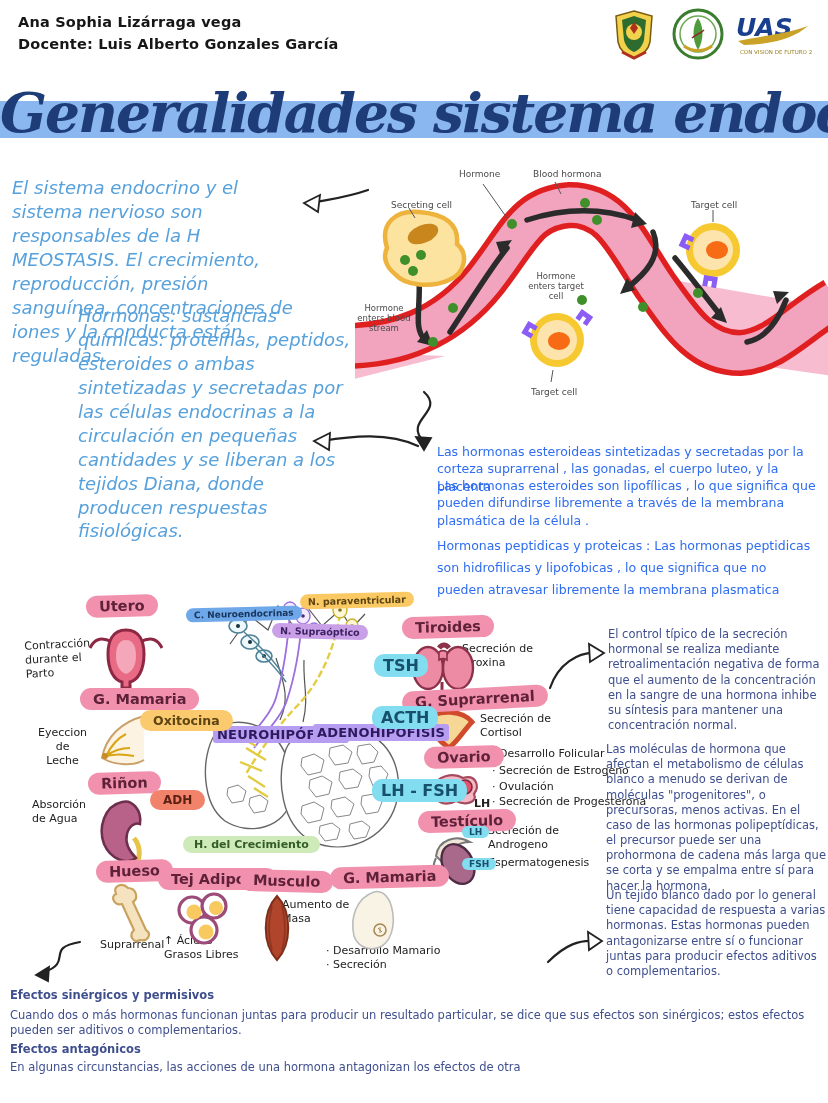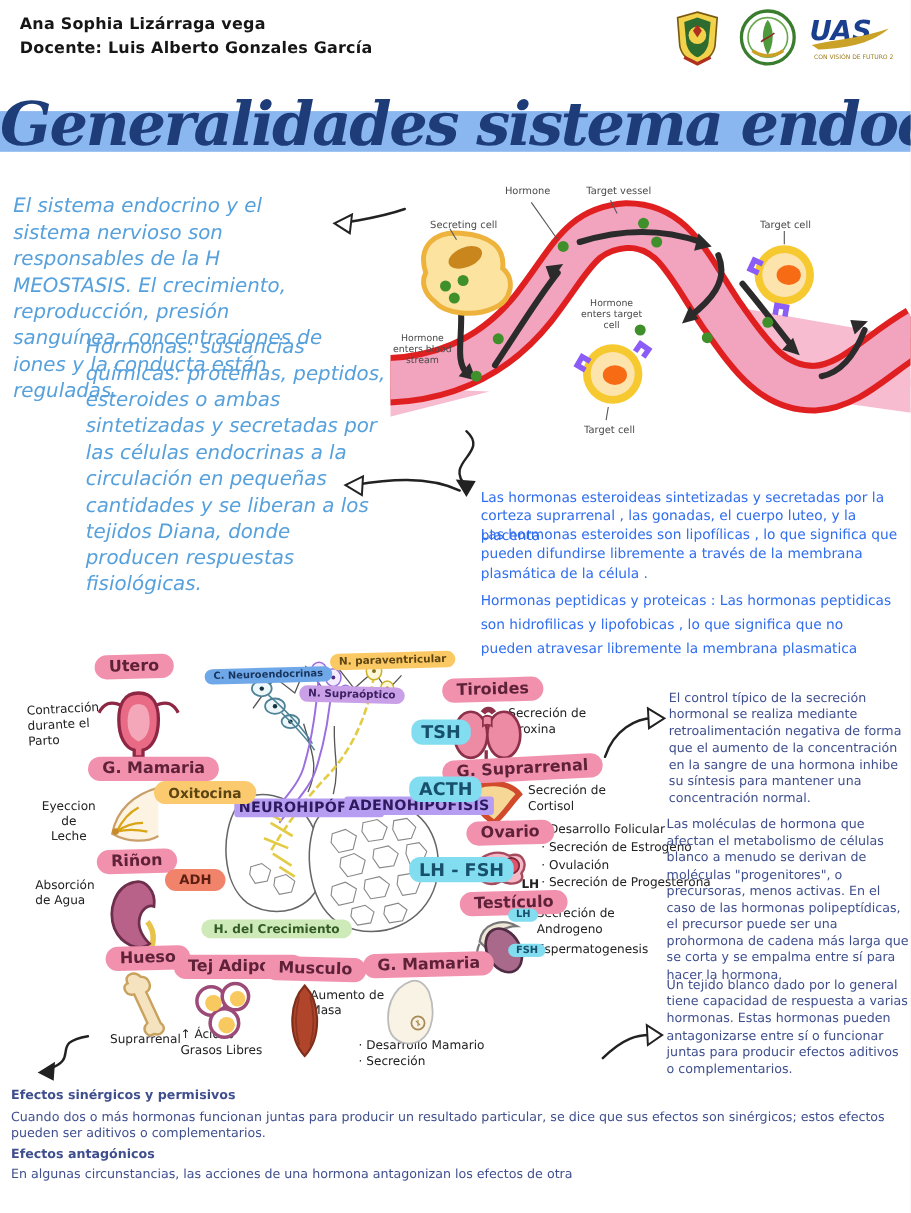--- a/index.html
+++ b/index.html
@@ -159,21 +159,21 @@
         <line x1="54" y1="48" x2="60" y2="58"></line>
         <line x1="128" y1="24" x2="152" y2="58"></line>
         <line x1="200" y1="22" x2="206" y2="34"></line>
         <line x1="196" y1="222" x2="198" y2="210"></line>
         <line x1="358" y1="50" x2="358" y2="62"></line>
       </g>
     </svg>
 
     <div class="abs fig-label" style="left:36px;top:40px;">Secreting cell</div>
     <div class="abs fig-label" style="left:104px;top:9px;">Hormone</div>
-    <div class="abs fig-label" style="left:178px;top:9px;">Target vessel</div>
+    <div class="abs fig-label" style="left:178px;top:9px;">Blood hormona</div>
     <div class="abs fig-label preline center" style="left:0px;top:144px;width:58px;font-size:8.5px;">Hormone
 enters blood
 stream</div>
     <div class="abs fig-label preline center" style="left:172px;top:112px;width:58px;font-size:8.5px;">Hormone
 enters target
 cell</div>
     <div class="abs fig-label" style="left:176px;top:227px;">Target cell</div>
     <div class="abs fig-label" style="left:336px;top:40px;">Target cell</div>
   </div>
 

